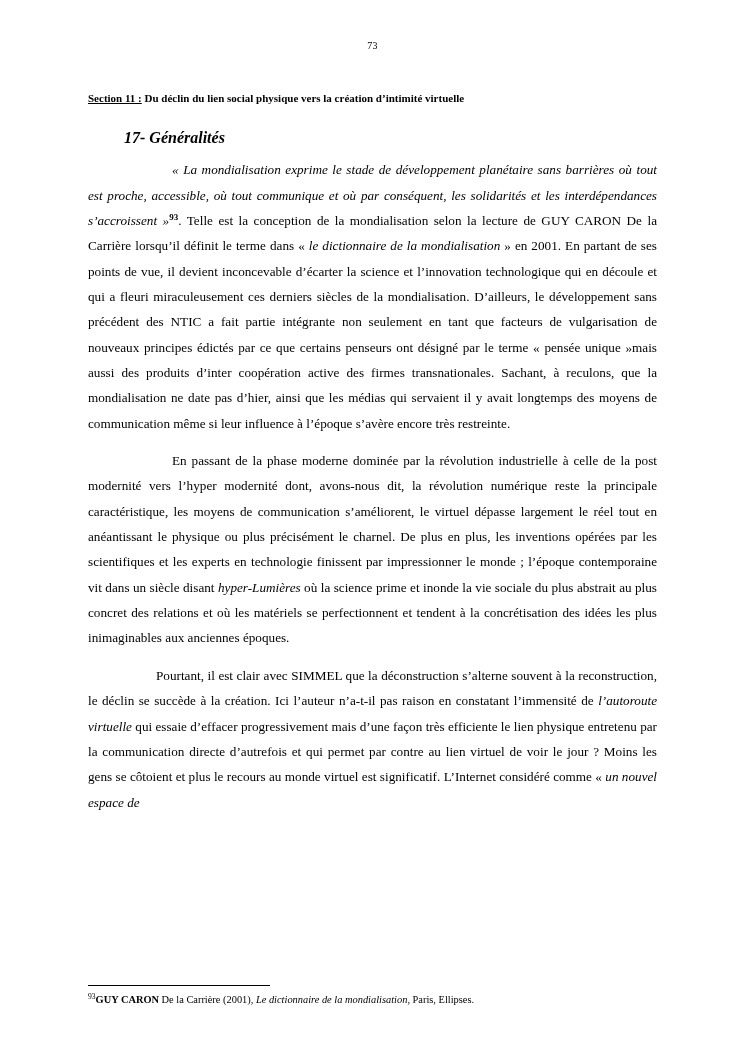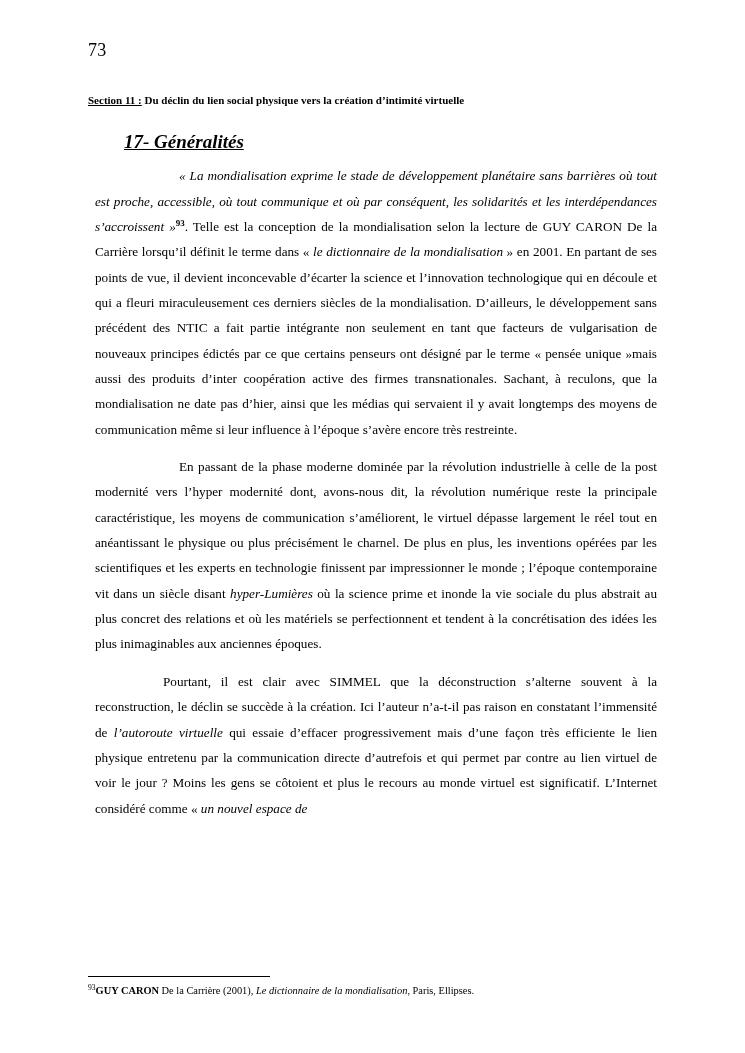--- a/index.html
+++ b/index.html
@@ -16,67 +16,67 @@
     overflow: hidden;
   }
   .page {
     width: 745px;
     height: 1053px;
     box-sizing: border-box;
     padding: 40px 88px 0 88px;
     position: relative;
   }
   .page-number {
-    font-size: 18px;
-    margin: 0 0 32px 0;
+    text-align: center;
+    font-size: 10px;
+    margin: 0 0 40px 0;
     letter-spacing: 0.2px;
   }
   .section-heading {
     font-size: 11px;
     font-weight: bold;
     margin: 0 0 24px 0;
     line-height: 1.3;
   }
   .section-heading .underlined {
     text-decoration: underline;
   }
   .sub-heading {
-    font-size: 19px;
+    font-size: 16px;
     font-weight: bold;
     font-style: italic;
     margin: 0 0 10px 0;
     padding-left: 36px;
-    text-decoration: underline;
   }
   p.body {
     font-size: 13.2px;
     line-height: 1.92;
     text-align: justify;
-    margin: 0 0 12px 7px;
+    margin: 0 0 12px 0;
     text-indent: 0;
     hyphens: none;
   }
   p.body.indent-lg {
     text-indent: 84px;
   }
   p.body.indent-md {
     text-indent: 68px;
   }
   .it { font-style: italic; }
   sup {
     font-size: 9px;
     font-weight: bold;
     vertical-align: super;
     line-height: 0;
   }
   .footnote-area {
     position: absolute;
     left: 88px;
     right: 88px;
-    bottom: 55px;
+    bottom: 46px;
   }
   .footnote-rule {
     width: 182px;
     height: 0;
     border-top: 1px solid #000;
     margin: 0 0 6px 0;
   }
   .footnote {
     font-size: 10.4px;
     line-height: 1.45;

